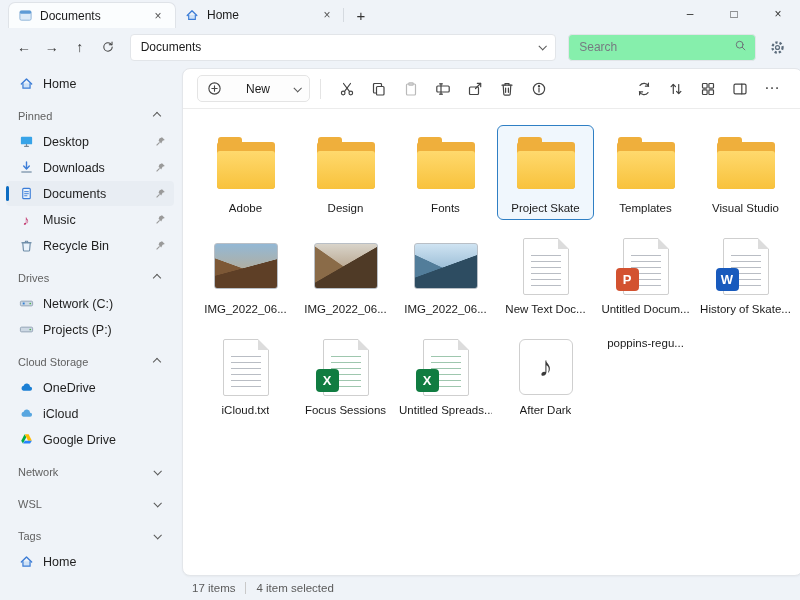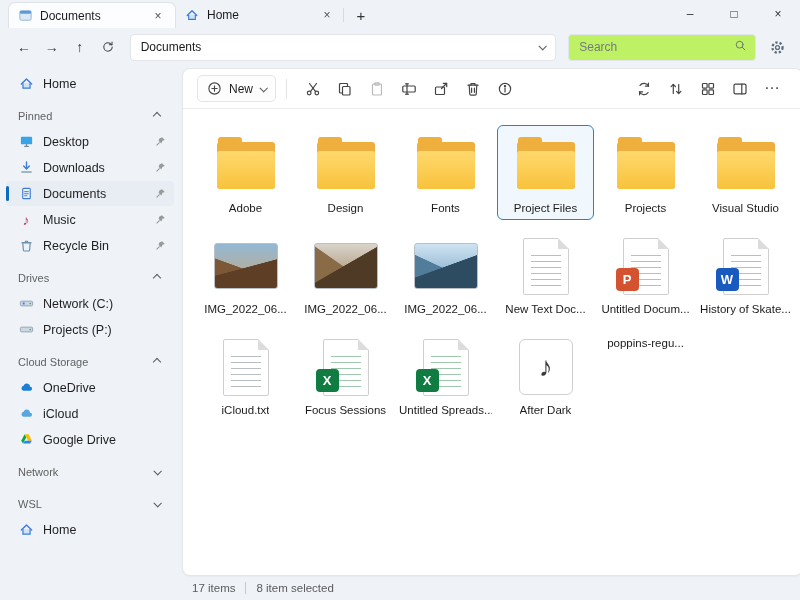--- a/index.html
+++ b/index.html
@@ -17,21 +17,21 @@
   .newtab { width:26px; height:26px; display:grid; place-items:center; font-size:15px; color:#333; margin-left:4px; }
   .wbtns { margin-left:auto; display:flex; align-self:flex-start; }
   .wbtn { width:44px; height:27px; display:grid; place-items:center; font-size:12px; color:#333; }
 
   
   .navbar { height:38px; display:flex; align-items:center; gap:4px; padding:0 10px 0 12px; }
   .navbtn { width:26px; height:26px; display:grid; place-items:center; font-size:14px; color:#333; border-radius:4px; }
   .addrbar { width:462px; height:27px; background:#fff; border:1px solid #e2e5e9; border-radius:4px; display:flex; align-items:center; padding:0 10px; margin-left:6px; }
   .addrtext { font-size:12px; color:#1b1b1b; }
   .addrbar .chev { margin-left:auto; }
-  .searchbar { flex:1; height:27px; background:#bef264; border:1px solid #e2e5e9; border-radius:4px; display:flex; align-items:center; padding:0 8px 0 10px; margin-left:8px; }
+  .searchbar { flex:1; height:27px; background:#86efac; border:1px solid #e2e5e9; border-radius:4px; display:flex; align-items:center; padding:0 8px 0 10px; margin-left:8px; }
   .searchbar input { border:none; outline:none; flex:1; font-family:"Liberation Sans",sans-serif; font-size:12px; color:#444; background:transparent; }
   .searchbar input::placeholder { color:#767b81; }
   .gearbtn { width:28px; height:26px; display:grid; place-items:center; margin-left:4px; }
 
   .chev { display:inline-block; width:6px; height:6px; border-right:1.3px solid #5a5a5a; border-bottom:1.3px solid #5a5a5a; transform:rotate(45deg) translateY(-1px); }
   .chev.up { transform:rotate(225deg); }
 
   
   .content { display:flex; height:534px; }
   .sidebar { width:180px; padding-top:4px; overflow:hidden; flex-shrink:0; }
@@ -43,21 +43,21 @@
   .srow.selected { background:#e8edf3; }
   .srow.selected::before { content:''; position:absolute; left:0; top:5px; bottom:5px; width:3px; border-radius:2px; background:#0b6bc2; }
   .shead { height:24px; display:flex; align-items:center; font-size:11px; color:#616161; padding:0 20px 0 18px; margin-top:8px; }
   .shead .chev { margin-left:auto; }
   .si { width:16px; height:16px; display:grid; place-items:center; flex-shrink:0; }
   .pin { margin-left:auto; flex-shrink:0; }
   .note { color:#c2366e; font-size:14px; line-height:1; }
 
   
   .cmdbar { height:40px; display:flex; align-items:center; padding:0 14px 0 14px; border-bottom:1px solid #ececec; flex-shrink:0; }
-  .newbtn { display:flex; align-items:center; gap:7px; padding:5px 9px; border-radius:5px; border:1px solid #e4e4e4; background:#fdfdfd; font-size:12px; }
+  .newbtn { display:flex; align-items:center; gap:24px; padding:5px 9px; border-radius:5px; border:1px solid #e4e4e4; background:#fdfdfd; font-size:12px; }
   .cdiv { width:1px; height:20px; background:#e4e4e4; margin:0 10px; }
   .tbico { width:28px; height:28px; display:grid; place-items:center; border-radius:4px; margin:0 2px; }
   .rgroup { margin-left:auto; display:flex; align-items:center; }
   .moretxt { font-size:16px; color:#444; line-height:0.4; padding-bottom:8px; }
 
   
   .filegrid { display:grid; grid-template-columns:repeat(6, 97px); gap:6px 3px; padding:16px 8px 0 14px; align-content:start; flex:1; }
   .tile { display:flex; flex-direction:column; align-items:center; gap:7px; padding:9px 1px 5px; border-radius:6px; border:1.5px solid transparent; }
   .tile.selected { border-color:#2f7fc4; background:#f0f7fd; }
   .ticon { height:60px; display:flex; align-items:center; justify-content:center; }
@@ -306,20 +306,24 @@
     <div class="shead">
       <span>Network</span>
       <span class="chev"></span>
     </div>
 
     <div class="shead">
       <span>WSL</span>
       <span class="chev"></span>
     </div>
 
+    <div class="shead">
+      <span>Tags</span>
+      <span class="chev"></span>
+    </div>
 
     <div class="srow">
       <span class="si">
         <svg width="15" height="15" viewBox="0 0 16 16">
             <path d="M2.5 8.5L8 3.2l5.5 5.3" fill="none" stroke="#3d7dd6" stroke-width="1.5" stroke-linecap="round" stroke-linejoin="round"></path>
             <path d="M4.2 7.8V13h7.6V7.8" fill="#cfe2f7" stroke="#3d7dd6" stroke-width="1.3"></path>
           </svg>
       </span>
       <span>Home</span>
     </div>
@@ -461,31 +465,31 @@
           <div class="flabel">Fonts</div>
         </div>
 
         <div class="tile selected">
           <div class="ticon">
               <div class="ficon">
                 <div class="fback"></div>
                 <div class="ffront"></div>
               </div>
             </div>
-          <div class="flabel">Project Files</div>
+          <div class="flabel">Project Skate</div>
         </div>
 
         <div class="tile">
           <div class="ticon">
               <div class="ficon">
                 <div class="fback"></div>
                 <div class="ffront"></div>
               </div>
             </div>
-          <div class="flabel">Projects</div>
+          <div class="flabel">Templates</div>
         </div>
 
         <div class="tile">
           <div class="ticon">
               <div class="ficon">
                 <div class="fback"></div>
                 <div class="ffront"></div>
               </div>
             </div>
           <div class="flabel">Visual Studio</div>
@@ -588,16 +592,16 @@
         <div class="tile">
           <div class="flabel">poppins-regu...</div>
         </div>
 
       </div>
     </div>
 
     <div class="statusbar">
       <span>17 items</span>
       <span class="sdiv"></span>
-      <span>8 item selected</span>
+      <span>4 item selected</span>
     </div>
   </div>
 </div>
 
 </body></html>

